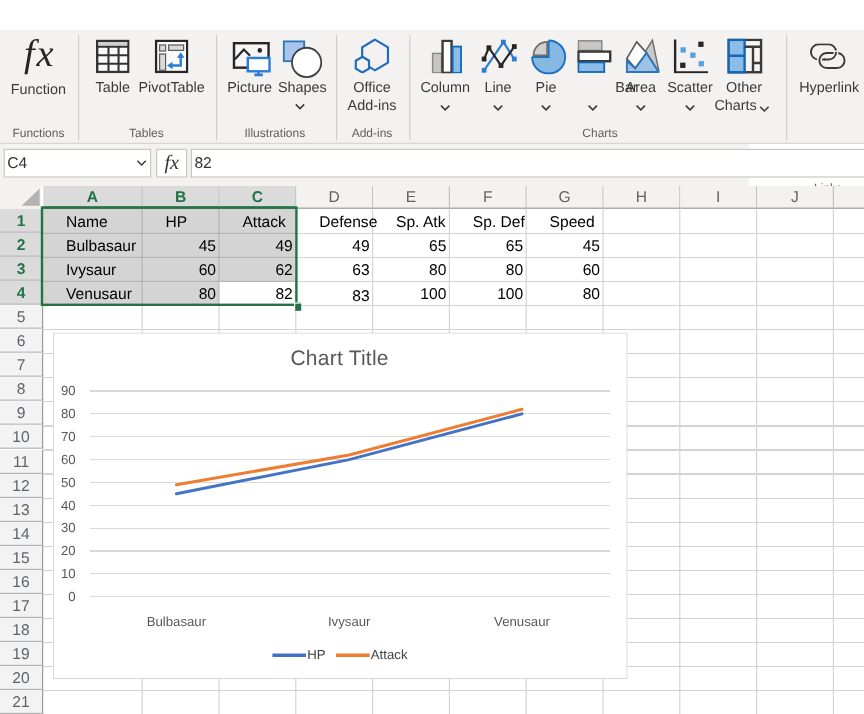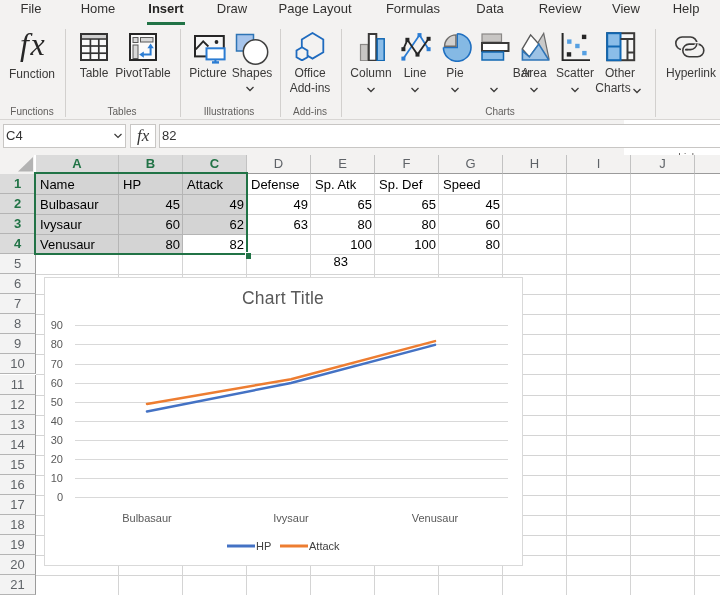--- a/index.html
+++ b/index.html
@@ -18,39 +18,26 @@
   .wbox{position:absolute;background:#fff;border:1px solid #c8c6c4;box-sizing:border-box;}
   
   #grid{left:0;top:155px;width:720px;height:440px;background:#fff;}
   .colhdr{position:absolute;top:0;height:19px;background:#f3f2f1;box-sizing:border-box;border-bottom:1px solid #9b9b9b;border-right:1px solid #c2c2c2;color:#5f6368;font-size:13px;text-align:center;line-height:18px;}
   .colhdr.sel{background:#dbdbdb;color:#217346;font-weight:bold;border-bottom:2px solid #217346;}
   .rowhdr{position:absolute;left:0;width:36px;height:20.05px;background:#f3f3f3;box-sizing:border-box;border-bottom:1px solid #b4b4b4;border-right:1px solid #9b9b9b;color:#5f6368;font-size:13px;text-align:center;line-height:19px;}
   .rowhdr.sel{background:#dbdbdb;color:#217346;font-weight:bold;}
   .vline{position:absolute;width:1px;background:#d4d4d4;}
   .cell{position:absolute;height:20px;font-size:13px;color:#000;line-height:21px;white-space:nowrap;box-sizing:border-box;}
   .num{text-align:right;padding-right:2px;}
-  .txt{text-align:left;padding-left:4px;}
+  .txt{text-align:left;padding-left:19px;}
 </style>
 </head>
 <body>
 <div id="page">
 
-  <div class="abs" id="tabs">
-    <span class="tab" style="left:31px;">File</span>
-    <span class="tab" style="left:98px;">Home</span>
-    <span class="tab" style="left:166px;font-weight:bold;color:#252423;">Insert</span>
-    <span class="tab" style="left:232px;">Draw</span>
-    <span class="tab" style="left:315px;">Page Layout</span>
-    <span class="tab" style="left:413px;">Formulas</span>
-    <span class="tab" style="left:490px;">Data</span>
-    <span class="tab" style="left:560px;">Review</span>
-    <span class="tab" style="left:626px;">View</span>
-    <span class="tab" style="left:686px;">Help</span>
-    <div class="abs" style="left:147px;top:22px;width:38px;height:3px;background:#217346;"></div>
-  </div>
 
   <div class="abs" id="ribbon">
 
     <div class="sep" style="left:65px;"></div>
     <div class="sep" style="left:180px;"></div>
     <div class="sep" style="left:280px;"></div>
     <div class="sep" style="left:341px;"></div>
     <div class="sep" style="left:655px;"></div>
 
     <div class="abs" style="left:20px;top:1px;width:40px;height:36px;font-family:'Liberation Serif',serif;font-style:italic;font-size:32px;letter-spacing:1.5px;color:#262626;">fx</div>
@@ -303,21 +290,21 @@
     <div class="cell num" style="left:119px;top:59.1px;width:63px;">60</div>
     <div class="cell num" style="left:183px;top:59.1px;width:63px;">62</div>
     <div class="cell num" style="left:247px;top:59.1px;width:63px;">63</div>
     <div class="cell num" style="left:311px;top:59.1px;width:63px;">80</div>
     <div class="cell num" style="left:375px;top:59.1px;width:63px;">80</div>
     <div class="cell num" style="left:439px;top:59.1px;width:63px;">60</div>
 
     <div class="cell txt" style="left:36px;top:79.15px;width:80px;">Venusaur</div>
     <div class="cell num" style="left:119px;top:79.15px;width:63px;">80</div>
     <div class="cell num" style="left:183px;top:79.15px;width:63px;">82</div>
-    <div class="cell num" style="left:247px;top:96px;width:63px;margin-left:40px;">83</div>
+    <div class="cell num" style="left:247px;top:81px;width:63px;">83</div>
     <div class="cell num" style="left:311px;top:79.15px;width:63px;">100</div>
     <div class="cell num" style="left:375px;top:79.15px;width:63px;">100</div>
     <div class="cell num" style="left:439px;top:79.15px;width:63px;">80</div>
   </div>
 
   <svg class="abs" style="left:44px;top:277px;" width="479" height="289" viewBox="0 0 479 289">
     <rect x="0.5" y="0.5" width="478" height="288" fill="#fff" stroke="#d9d9d9"></rect>
     <text x="239" y="27" text-anchor="middle" font-size="17.5" letter-spacing="0.2" fill="#595959" font-family="Liberation Sans">Chart Title</text>
 
     <g stroke="#d9d9d9" stroke-width="1" shape-rendering="crispEdges">

